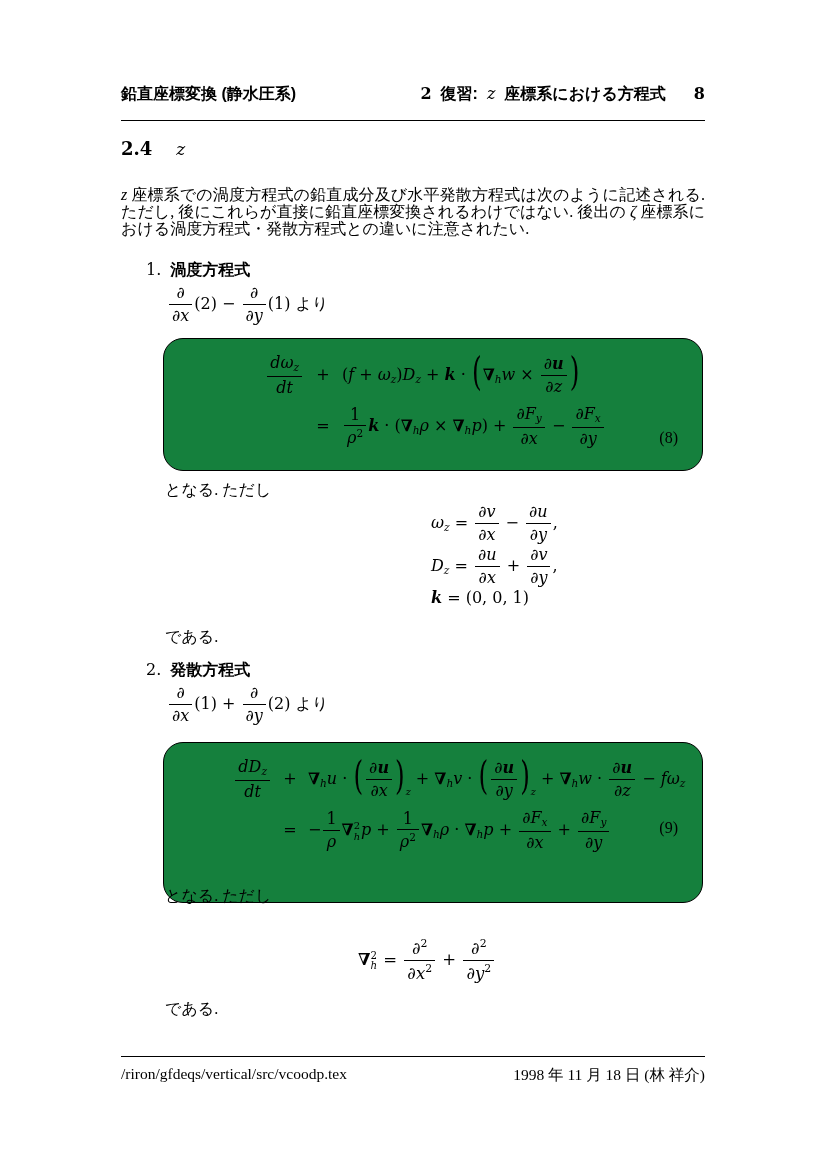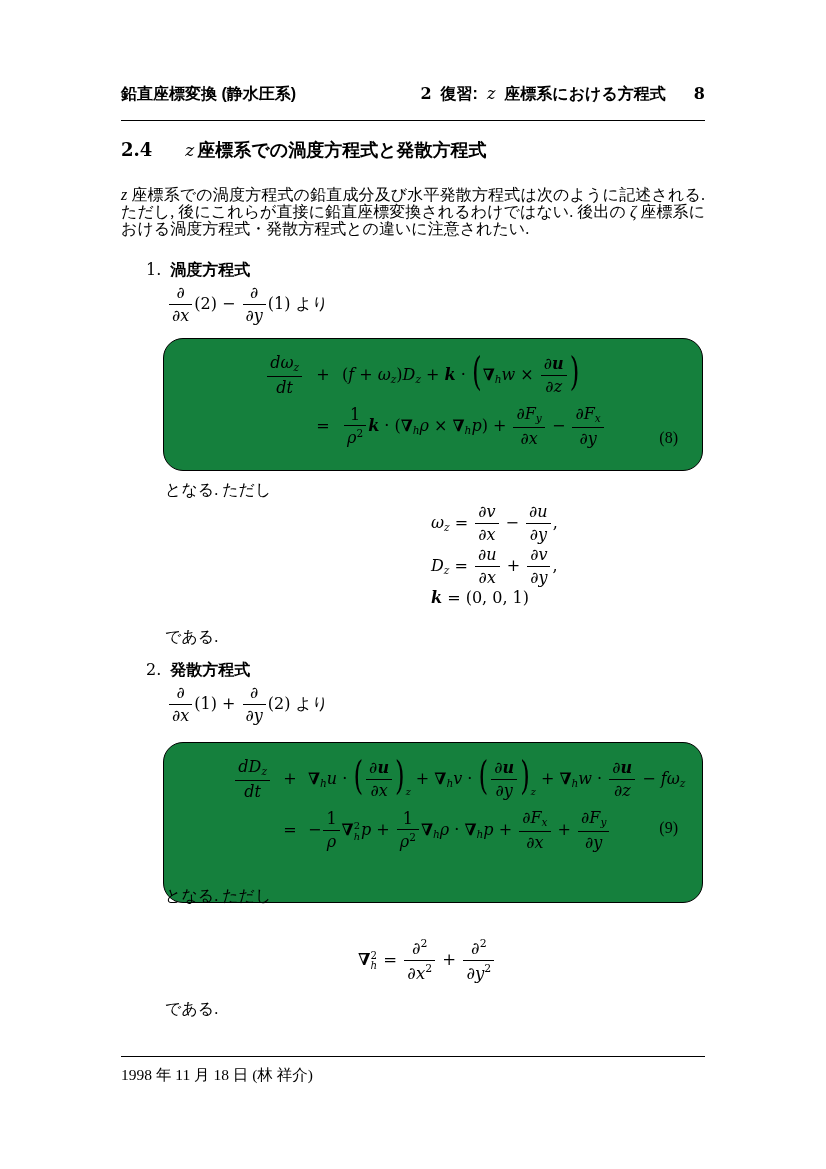--- a/index.html
+++ b/index.html
@@ -23,21 +23,21 @@
   .var-i{font-family:"DejaVu Serif",serif;font-style:italic;}
 
   .pg-footer{
     left:121px;top:1056px;width:584px;
     border-top:1.2px solid #000;padding-top:8px;
     display:flex;justify-content:space-between;font-size:15.5px;
   }
 
   
   .sec-head{left:121px;top:138px;font-size:18px;display:flex;align-items:baseline;}
-  .sec-head .num-b{margin-right:33px;}
+  .sec-head .num-b{margin-right:24px;}
   .sec-head .var-i{font-size:17px;margin-right:3px;}
   .sec-head .jp-b{font-size:18px;}
 
   .intro{left:121px;top:170px;width:584px;font-size:16px;line-height:17px;text-align:justify;}
 
   .item-row{display:flex;align-items:baseline;font-size:16px;left:146px;}
   .item-row .it-num{font-family:"DejaVu Serif",serif;margin-right:9px;}
   .item-row .it-title{font-family:"Liberation Sans","DejaVu Sans",sans-serif;font-weight:bold;}
 
   .note{left:165px;font-size:16px;}
@@ -98,21 +98,20 @@
         <span class="var-i">z</span>
         <span class="jp-b">座標系における方程式</span>
       </span>
       <span class="num-b">8</span>
     </span>
   </div>
 
   <div class="abs sec-head">
     <span class="num-b">2.4</span>
     <span class="var-i">z</span>
-    <span class="jp-b">座標系での渦度方程式と発散方程式</span>
   </div>
 
   <p class="abs intro"><span class="m-i">z</span><span class="m-jp"> 座標系での渦度方程式の鉛直成分及び水平発散方程式は次のように記述される. ただし, 後にこれらが直接に鉛直座標変換されるわけではない. 後出の </span><span class="m-i">ζ</span><span class="m-jp"> 座標系における渦度方程式・発散方程式との違いに注意されたい.</span></p>
 
   <div class="abs item-row" style="top:260px;">
     <span class="it-num">1.</span>
     <span class="it-title">渦度方程式</span>
   </div>
   <div class="abs math deriv" style="top:284px;"><span class="frac"><span class="fn"><span class="m-i">∂</span></span><span class="fd"><span class="m-i">∂x</span></span></span><span class="m-r">(2) − </span><span class="frac"><span class="fn"><span class="m-i">∂</span></span><span class="fd"><span class="m-i">∂y</span></span></span><span class="m-r">(1)</span><span class="m-jp"> より</span></div>
 
@@ -156,16 +155,17 @@
     <span class="eqnum">(9)</span>
   </div>
 
   <div class="abs note" style="top:886px;">となる. ただし</div>
 
   <div class="abs math nabla-def"><span class="m-b">∇</span><span class="mss"><span class="sst">2</span><span class="ssb">h</span></span><span class="m-r"> = </span><span class="frac"><span class="fn"><span class="m-i">∂</span><span class="m-sup">2</span></span><span class="fd"><span class="m-i">∂x</span><span class="m-sup">2</span></span></span><span class="m-r"> + </span><span class="frac"><span class="fn"><span class="m-i">∂</span><span class="m-sup">2</span></span><span class="fd"><span class="m-i">∂y</span><span class="m-sup">2</span></span></span></div>
 
   <div class="abs note" style="top:999px;">である.</div>
 
   <div class="abs pg-footer">
+    <span>/riron/gfdeqs/vertical/src/vcoodp.tex</span>
     <span>1998 年 11 月 18 日 (林 祥介)</span>
   </div>
 
 </div>
 
 </body></html>

